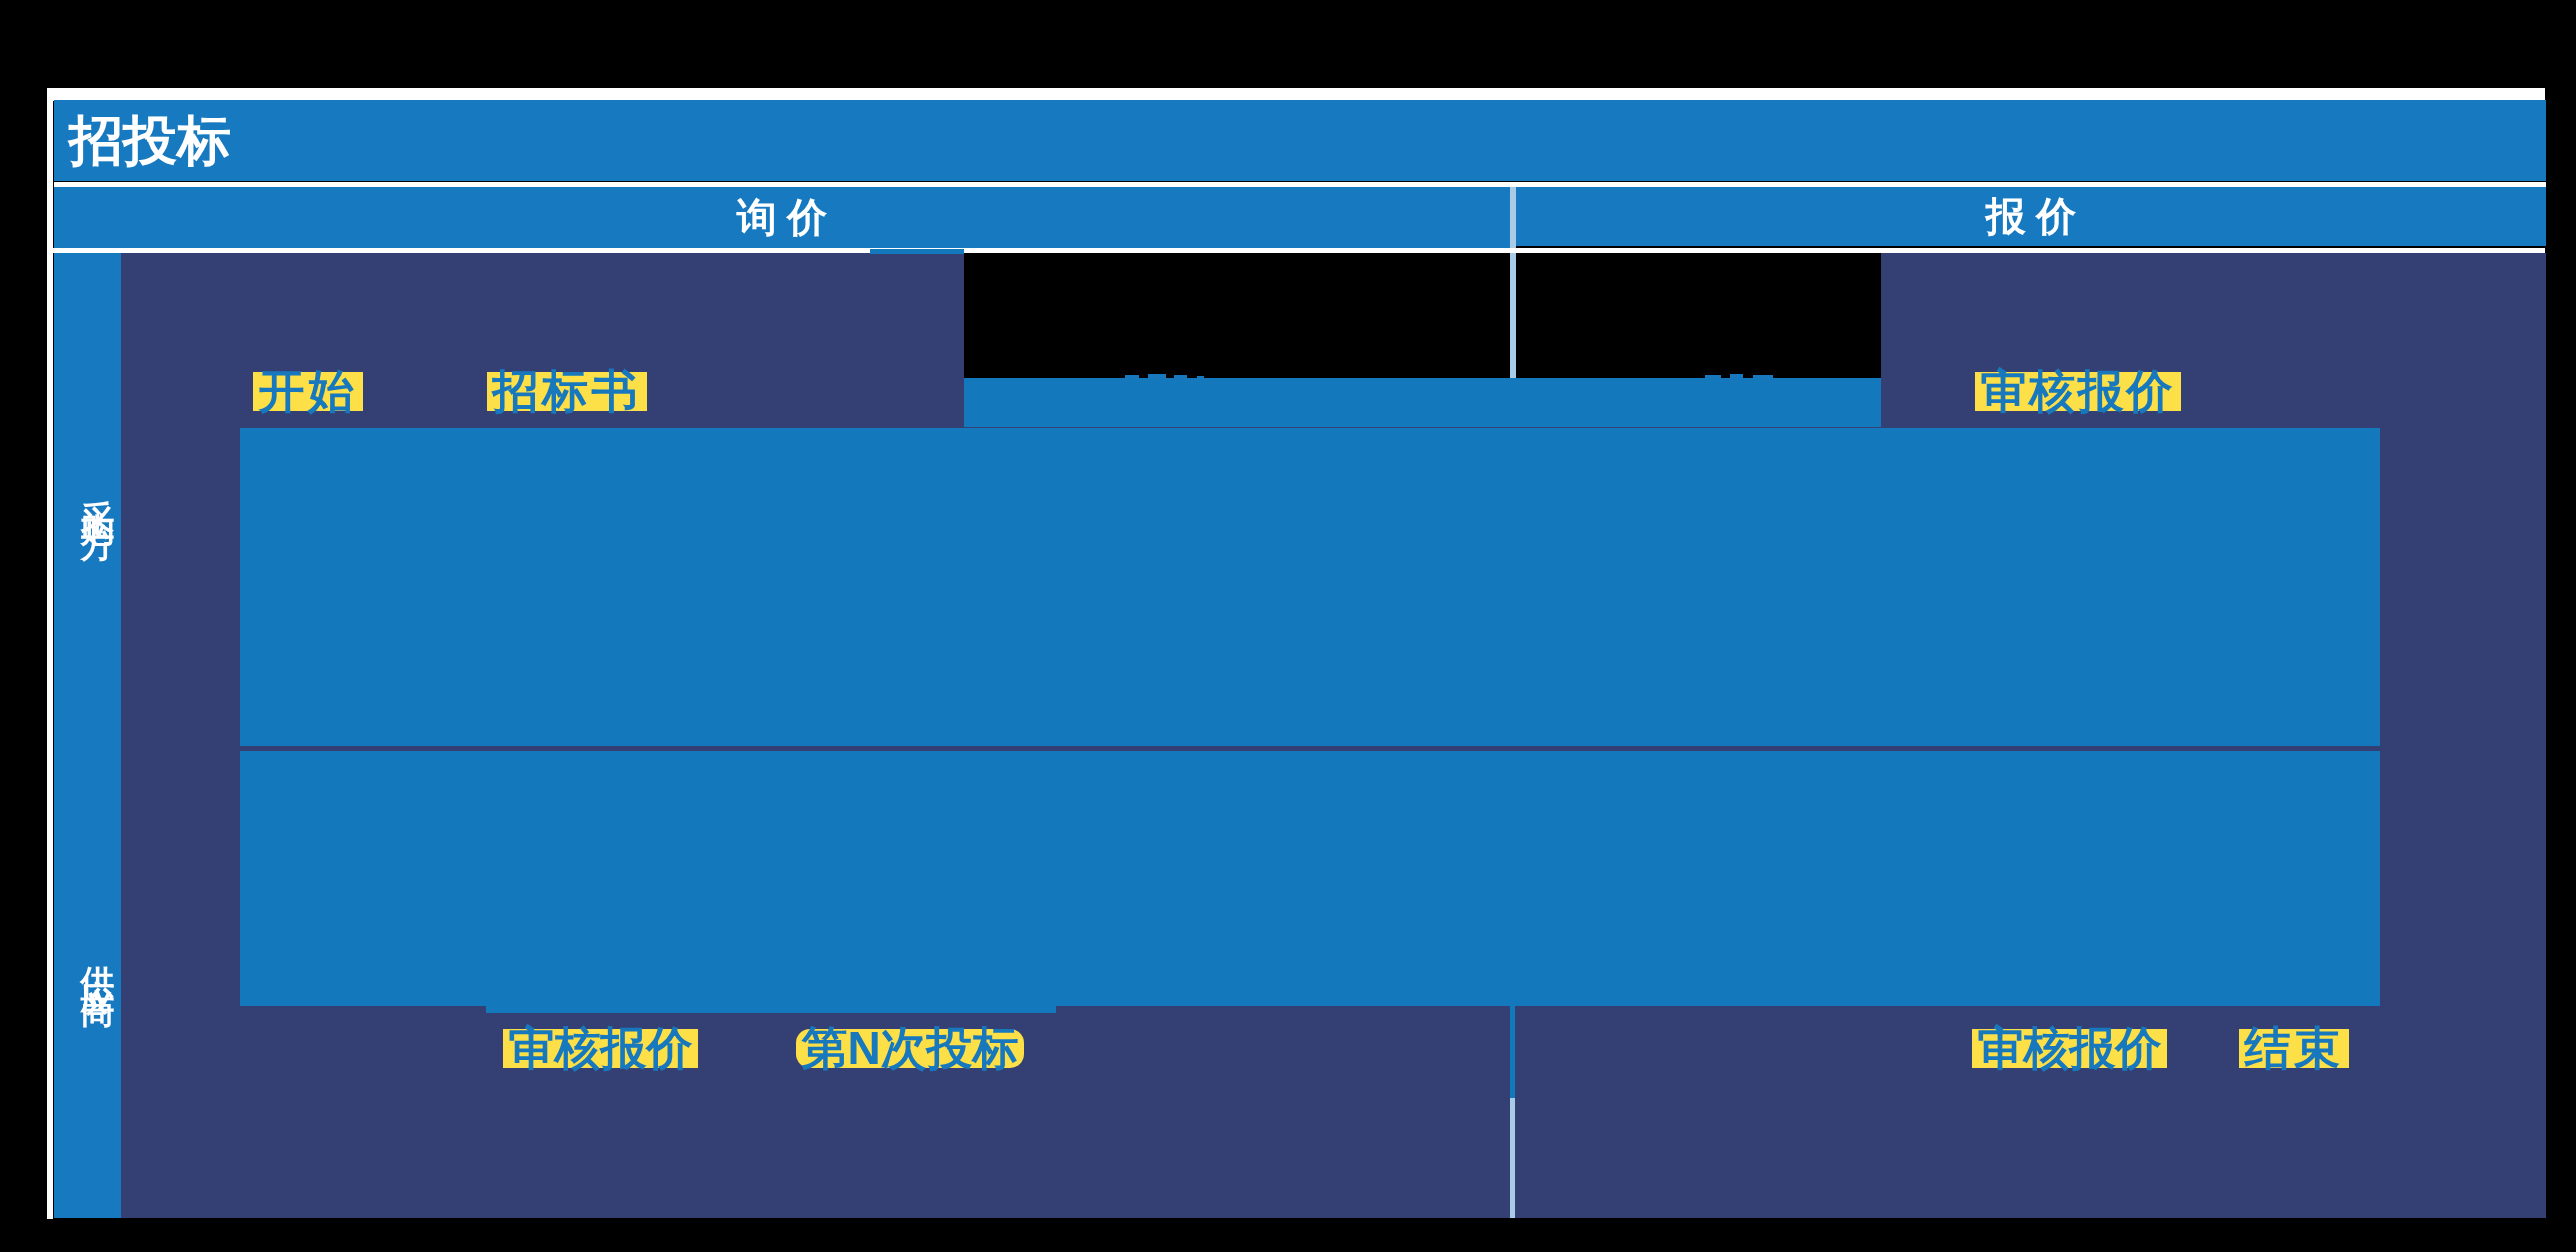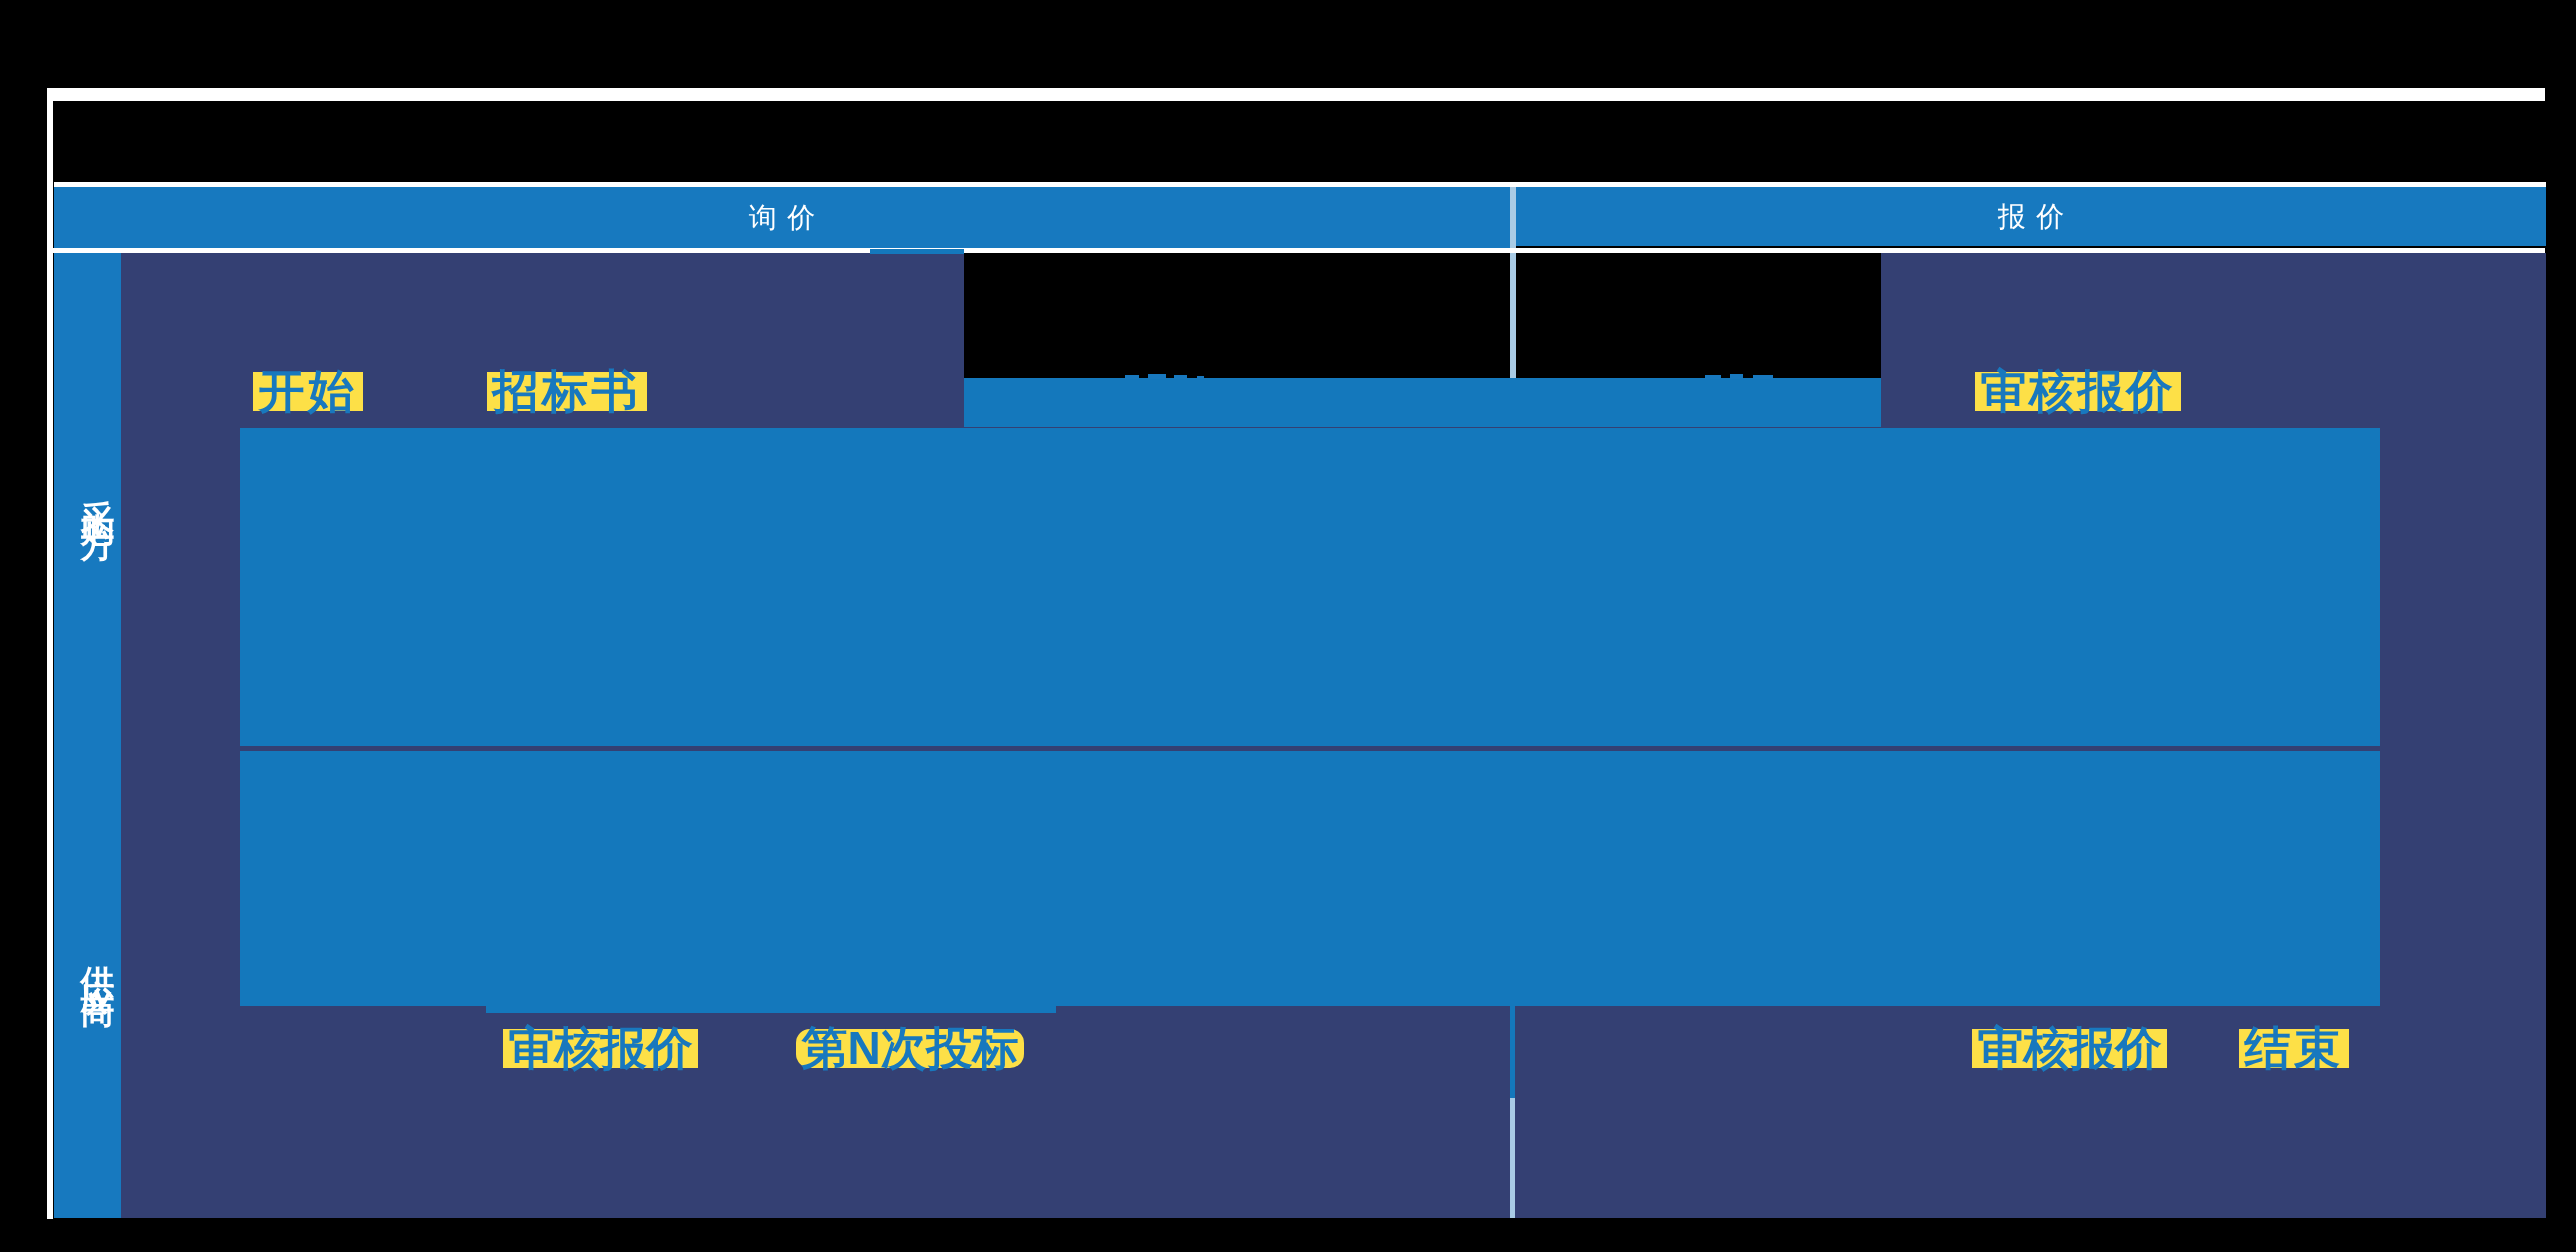--- a/index.html
+++ b/index.html
@@ -8,36 +8,39 @@
   .abs{position:absolute;}
   .white{background:#ffffff;}
   .blue{background:#1779bf;}
   .boxblue{background:#1478bc;}
   .navy{background:#344073;}
   .black{background:#000000;}
   .lightline{background:#a9cbe5;}
 
   .title-text{color:#ffffff;font-weight:bold;font-size:54px;line-height:81px;white-space:nowrap;}
   .col-header{display:flex;align-items:center;justify-content:center;
-              color:#ffffff;font-weight:normal;font-size:28px;letter-spacing:10.7px;text-indent:10.7px;}
+              color:#ffffff;font-weight:bold;font-size:40px;letter-spacing:10.7px;text-indent:10.7px;}
   .lane-label{writing-mode:vertical-rl;text-orientation:upright;
               color:#ffffff;font-weight:bold;font-size:34px;letter-spacing:12.5px;
               width:67px;display:flex;justify-content:center;}
   .chip{background:#fde047;color:#1878be;font-weight:bold;font-size:46px;
         line-height:39px;letter-spacing:3.6px;padding:0 5.4px;white-space:nowrap;}
   .frag{background:#1878be;}
 </style>
 </head>
 <body>
 
 <div id="screen">
 
   <div class="abs white" style="left:47px;top:88px;width:6.3px;height:1131px;"></div>
   <div class="abs white" style="left:47px;top:88px;width:2498px;height:12.5px;"></div>
 
+  <div class="abs blue" style="left:54px;top:100px;width:2492px;height:81px;">
+    <div class="title-text abs" style="left:15px;top:0;">招投标</div>
+  </div>
   <div class="abs white" style="left:54px;top:182px;width:2492px;height:5.4px;"></div>
 
   <div class="abs blue col-header" style="left:54px;top:187px;width:1456px;height:61px;">
     <span>询价</span>
   </div>
   <div class="abs lightline" style="left:1510px;top:187px;width:6.3px;height:61px;"></div>
   <div class="abs blue col-header" style="left:1516px;top:187px;width:1030px;height:59px;">
     <span>报价</span>
   </div>
   <div class="abs white" style="left:47px;top:248px;width:2498px;height:5.4px;"></div>

